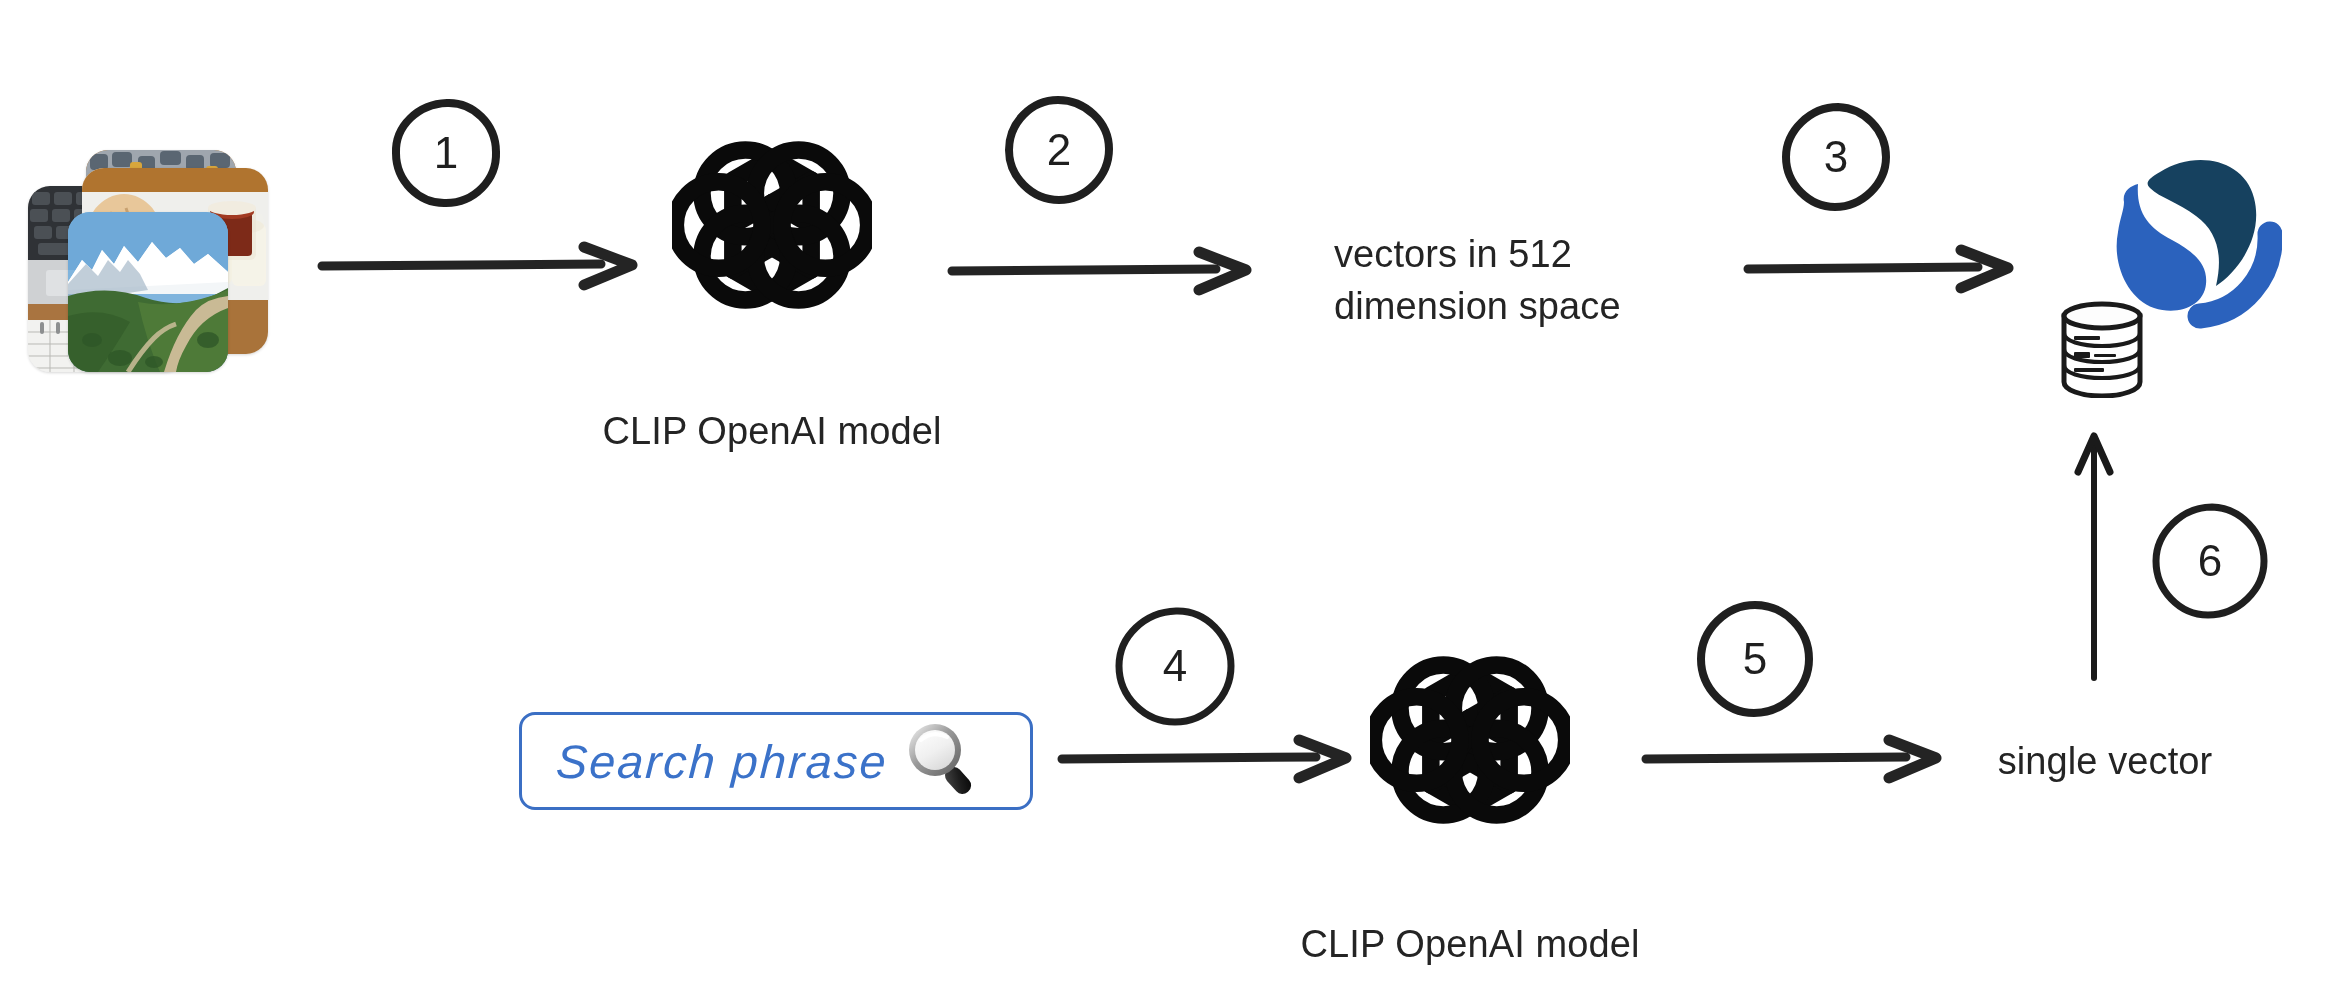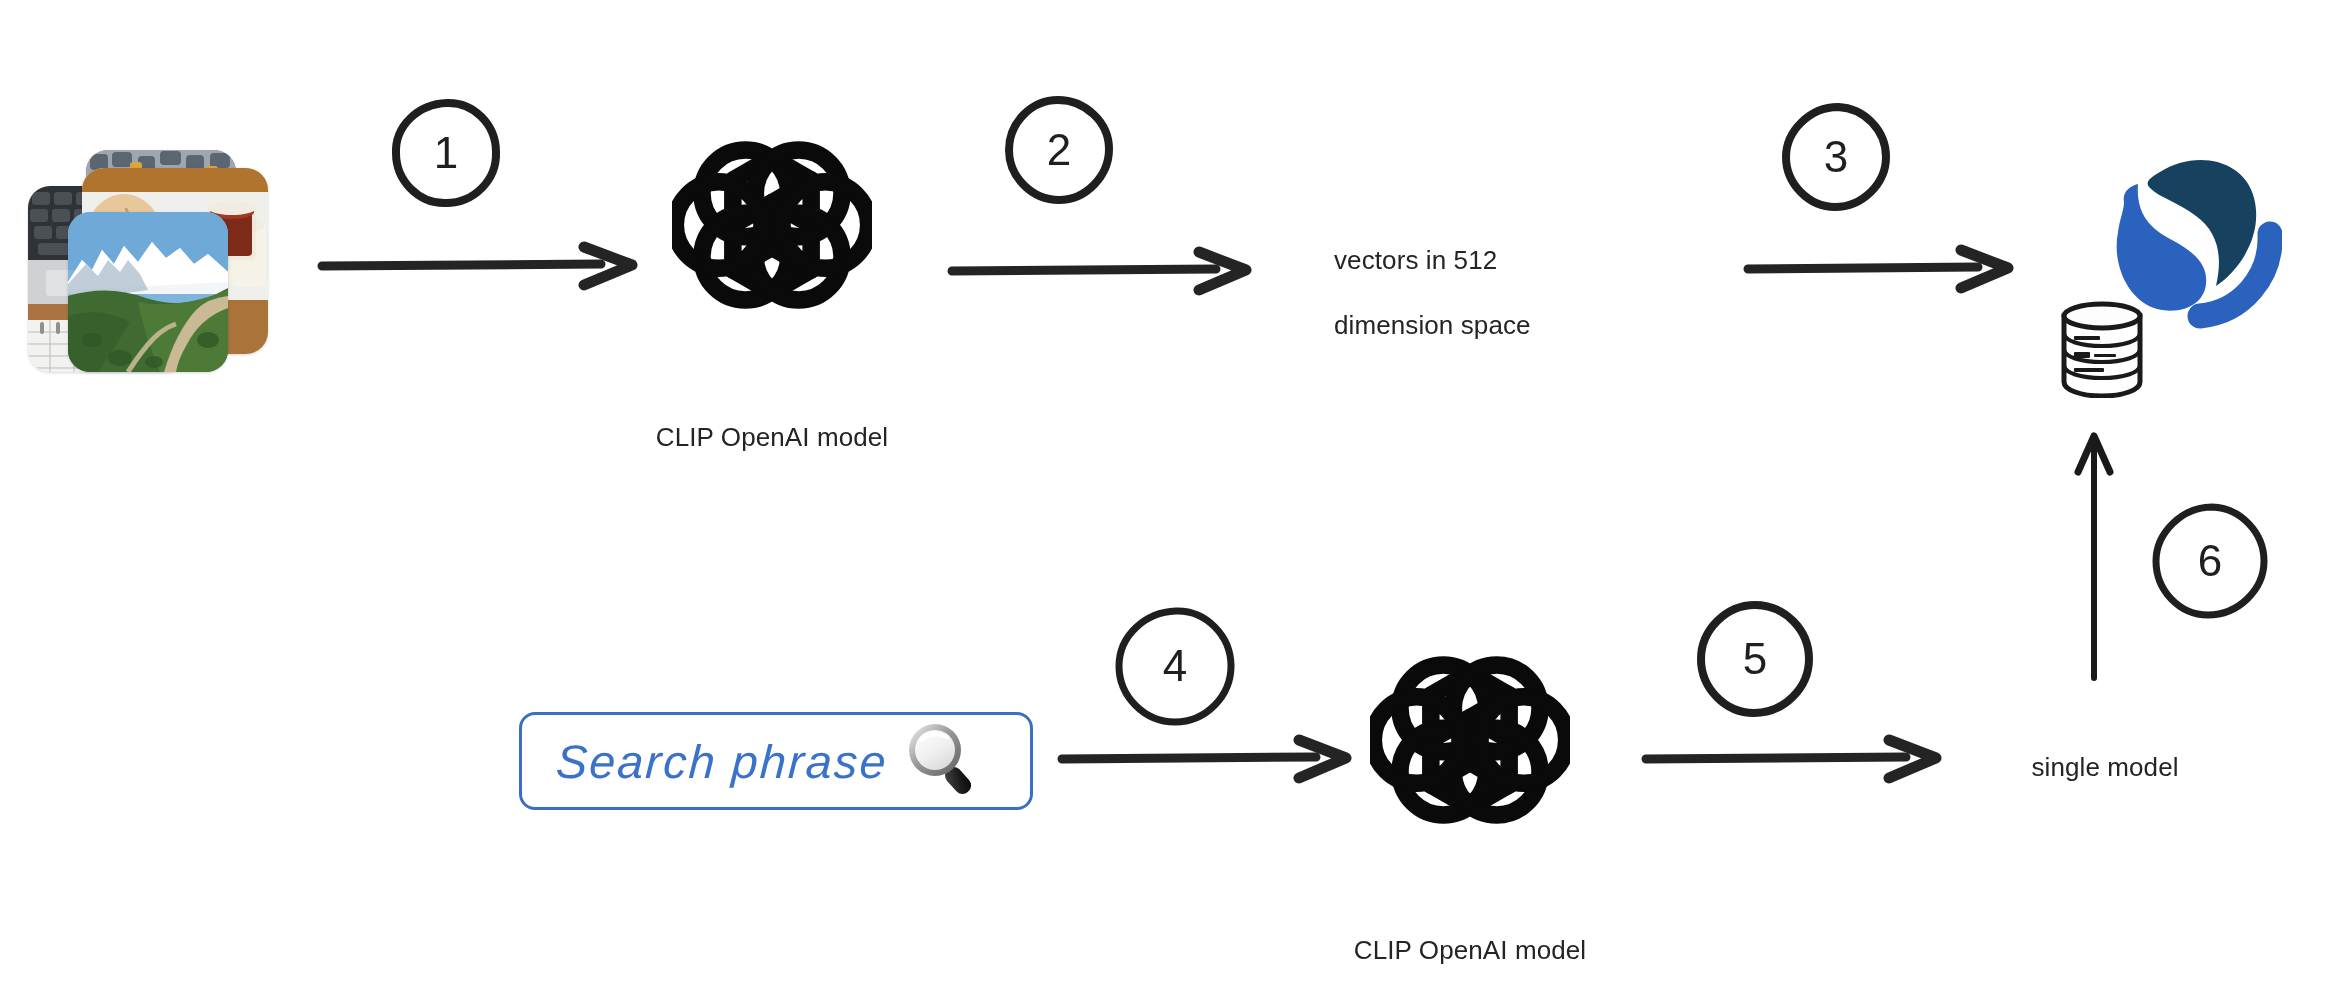--- a/index.html
+++ b/index.html
@@ -18,22 +18,22 @@
     height: 996px;
     background: #ffffff;
     overflow: hidden;
   }
   .abs { position: absolute; }
 
   
   .label {
     color: #242424;
     font-family: "Liberation Sans", sans-serif;
-    font-size: 26px;
-    line-height: 65px;
+    font-size: 38px;
+    line-height: 52px;
     letter-spacing: 0.1px;
     white-space: pre-line;
     font-weight: 400;
   }
   .label.center { text-align: center; margin-top: 20px; }
 
   
   .step {
     display: flex;
     align-items: center;
@@ -408,21 +408,21 @@
     </svg>
   </div>
 
   <div class="abs step" style="left:1697px; top:602px; width:116px; height:114px;">
     <svg width="116" height="114" viewBox="0 0 116 114" aria-hidden="true">
       <path d="M58 3 C88 3 112 28 112 57 C112 86 87 111 57 111 C28 111 4 86 4 57 C4 28 29 3 58 3 Z" fill="none" stroke="#1f1f1f" stroke-width="8" stroke-linecap="round"></path>
     </svg>
     <span class="num">5</span>
   </div>
 
-  <div class="abs label center" style="left:1940px; top:715px; width:330px;">single model</div>
+  <div class="abs label center" style="left:1940px; top:715px; width:330px;">single vector</div>
 
   <div class="abs arrow" style="left:2072px; top:432px;">
     <svg width="44" height="250" viewBox="0 0 44 250" aria-hidden="true">
       <path d="M22 246 L22 12" stroke="#1a1a1a" stroke-width="6" stroke-linecap="round" fill="none"></path>
       <path d="M6 40 L22 4 L38 40" stroke="#1a1a1a" stroke-width="7" stroke-linecap="round" stroke-linejoin="round" fill="none"></path>
     </svg>
   </div>
 
   <div class="abs step" style="left:2152px; top:504px; width:116px; height:114px;">
     <svg width="116" height="114" viewBox="0 0 116 114" aria-hidden="true">

